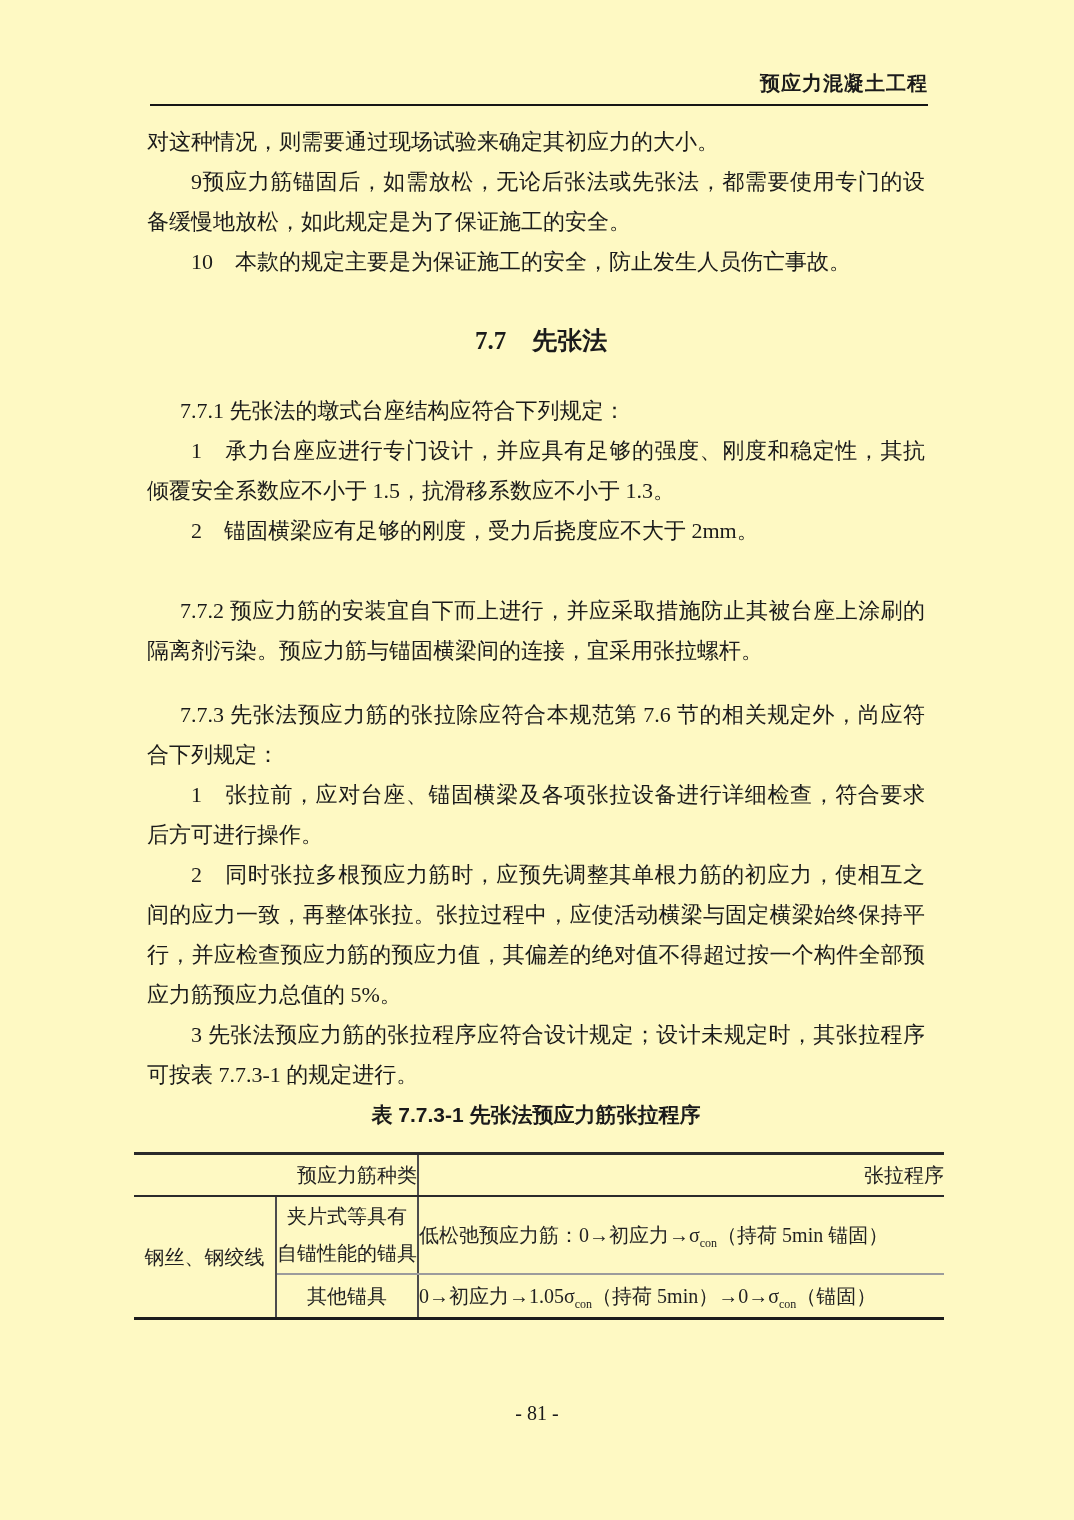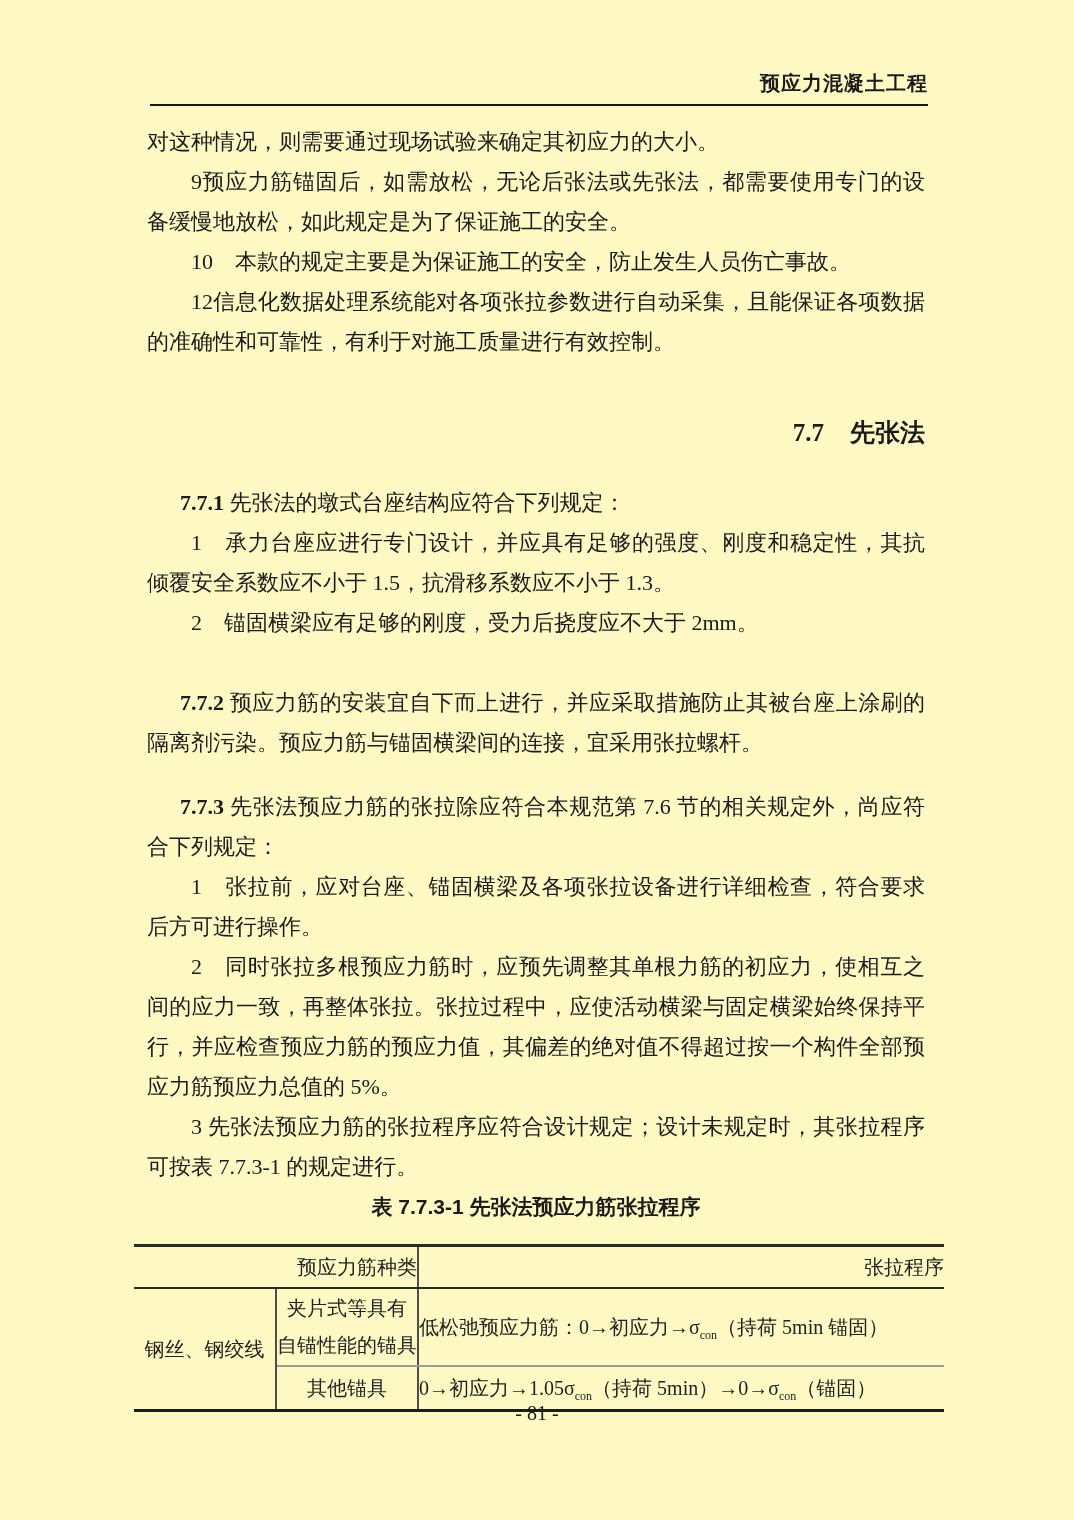--- a/index.html
+++ b/index.html
@@ -38,32 +38,32 @@
     top: 122px;
     width: 778px;
     font-size: 22px;
     line-height: 40px;
     text-align: justify;
   }
   p.para { margin: 0; text-indent: 2em; }
   p.para.noindent { text-indent: 0; }
 
   h2.section-title {
-    margin: 48px 0 0 10px;
+    margin: 36px 0 0 10px;
     font-size: 25px;
     line-height: 44px;
     font-weight: 700;
-    text-align: right;
+    text-align: center;
     text-indent: 0;
   }
   h2.section-title .num { font-family: "Liberation Serif", serif; margin-right: 26px; }
   h2.section-title .ttl { font-family: "Liberation Sans", sans-serif; }
 
   p.clause { margin: 0; text-indent: 1.5em; }
-  p.clause .cnum { font-weight: 700; }
+  p.clause .cnum { font-weight: 400; }
   p.clause.gap-lg { margin-top: 40px; }
   p.clause.gap-md { margin-top: 28px; }
   p.clause.gap-sm { margin-top: 24px; }
   p.item { margin: 0; text-indent: 2em; }
 
   
   .tbl-caption {
     margin-top: 4px;
     text-align: center;
     text-indent: 0;
@@ -115,21 +115,20 @@
 
   <div class="running-header">
     <span class="htitle">预应力混凝土工程</span>
   </div>
 
   <div class="content">
 
     <p class="para noindent">对这种情况，则需要通过现场试验来确定其初应力的大小。</p>
     <p class="para">9预应力筋锚固后，如需放松，无论后张法或先张法，都需要使用专门的设备缓慢地放松，如此规定是为了保证施工的安全。</p>
     <p class="para">10　本款的规定主要是为保证施工的安全，防止发生人员伤亡事故。</p>
-    <p class="para">12信息化数据处理系统能对各项张拉参数进行自动采集，且能保证各项数据的准确性和可靠性，有利于对施工质量进行有效控制。</p>
 
     <h2 class="section-title">
       <span class="num">7.7</span><span class="ttl">先张法</span>
     </h2>
 
     <p class="clause gap-md">
       <span class="cnum">7.7.1</span><span> 先张法的墩式台座结构应符合下列规定：</span>
     </p>
     <p class="item">1　承力台座应进行专门设计，并应具有足够的强度、刚度和稳定性，其抗倾覆安全系数应不小于 1.5，抗滑移系数应不小于 1.3。</p>
     <p class="item">2　锚固横梁应有足够的刚度，受力后挠度应不大于 2mm。</p>

